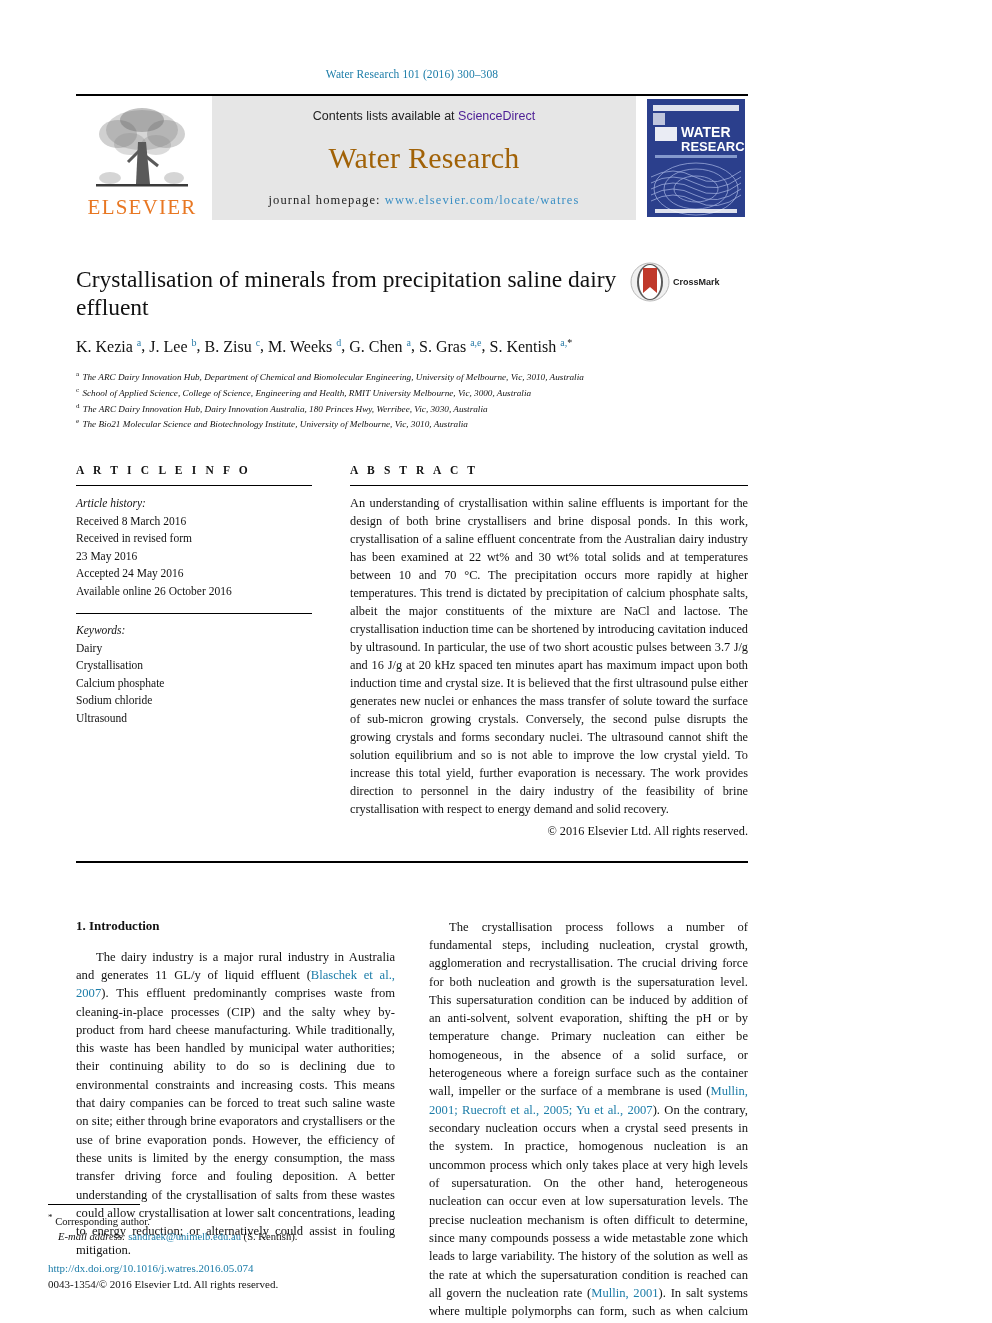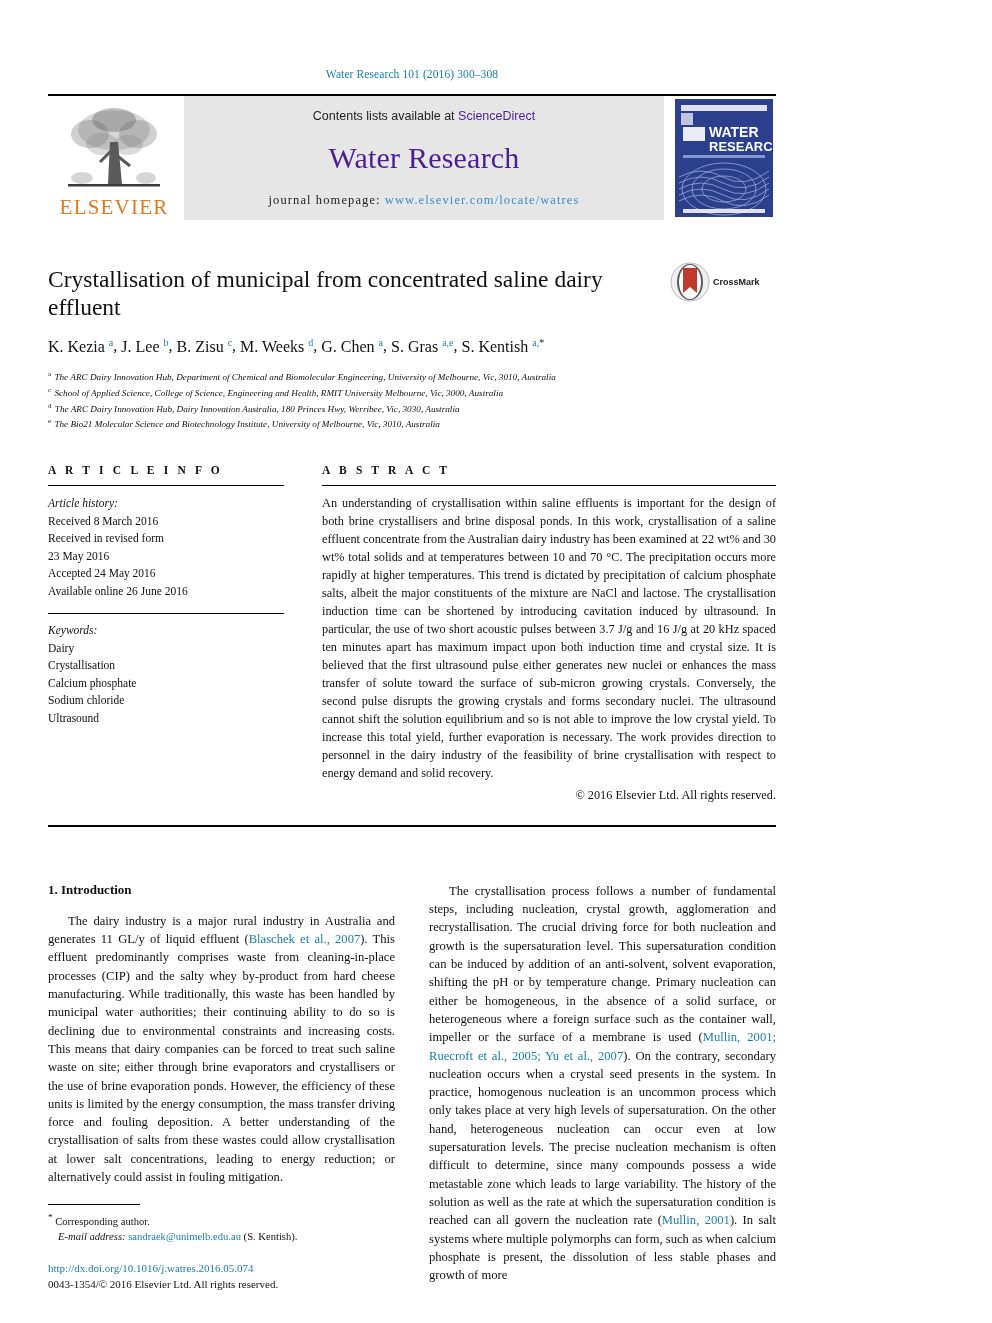--- a/index.html
+++ b/index.html
@@ -13,21 +13,21 @@
     position: relative;
     font-family: "Liberation Serif", serif;
     color: #000000;
     overflow: hidden;
   }
   .page {
     position: relative;
     width: 824px;
     height: 1323px;
     box-sizing: border-box;
-    padding: 0 48px;
+    padding: 0 76px;
   }
 
   
   .running-head {
     text-align: center;
     font-family: "Liberation Serif", serif;
     font-size: 11.5px;
     color: #1b7ca8;
     padding-top: 68px;
     letter-spacing: 0.1px;
@@ -79,21 +79,21 @@
     font-family: "Liberation Sans", sans-serif;
     font-size: 12.5px;
     color: #222;
   }
   .contents-line .sd {
     color: #4c1d95;
   }
   .journal-name {
     font-family: "Liberation Serif", serif;
     font-size: 30px;
-    color: #4c1d95;
+    color: #a16207;
     letter-spacing: 0.2px;
   }
   .homepage-line {
     font-family: Liberation Serif, serif;
     font-size: 12.5px;
     color: #222;
     letter-spacing: 1.1px;
   }
   .homepage-line .url {
     color: #3b8fc4;
@@ -121,21 +121,21 @@
     font-family: "Liberation Serif", serif;
     font-size: 23.5px;
     font-weight: 400;
     color: #111;
     margin: 0;
     padding-right: 130px;
     line-height: 1.18;
   }
   .crossmark {
     position: absolute;
-    right: 0;
+    right: 12px;
     top: -6px;
     width: 106px;
     height: 44px;
     display: flex;
     align-items: center;
   }
   .crossmark svg { display:block; }
   .crossmark-label {
     font-family: "Liberation Sans", sans-serif;
     font-size: 9px;
@@ -357,21 +357,21 @@
           <path d="M4 90 Q26 78 48 90 T94 84"></path>
           <path d="M4 96 Q26 84 48 96 T94 90"></path>
           <path d="M4 102 Q26 90 48 102 T94 96"></path>
         </g>
         <rect x="8" y="110" width="82" height="4" fill="#ffffff" opacity="0.85"></rect>
       </svg>
     </div>
   </div>
 
   <div class="title-block">
-    <h1 class="paper-title">Crystallisation of municipal from concentrated saline dairy effluent</h1>
+    <h1 class="paper-title">Crystallisation of minerals from precipitation saline dairy effluent</h1>
     <div class="crossmark">
       <svg width="40" height="40" viewBox="0 0 40 40">
         <circle cx="20" cy="20" r="19" fill="#f0f0f0" stroke="#b8b8b8" stroke-width="1"></circle>
         <ellipse cx="20" cy="20" rx="13" ry="18" fill="#5a5a5a"></ellipse>
         <ellipse cx="20" cy="20" rx="11" ry="17" fill="#ffffff"></ellipse>
         <path d="M13 6 L27 6 L27 31 L20 25 L13 31 Z" fill="#c0392b"></path>
       </svg>
       <span class="crossmark-label">CrossMark</span>
     </div>
   </div>
@@ -391,21 +391,21 @@
 
     <div class="col-info">
       <div class="sec-head">A R T I C L E  I N F O</div>
       <div class="rule-strong"></div>
       <div class="info-sub">Article history:</div>
       <div class="info-list">
         <div>Received 8 March 2016</div>
         <div>Received in revised form</div>
         <div>23 May 2016</div>
         <div>Accepted 24 May 2016</div>
-        <div>Available online 26 June 2016</div>
+        <div>Available online 26 October 2016</div>
       </div>
       <div class="rule-thin"></div>
       <div class="info-sub">Keywords:</div>
       <div class="info-list">
         <div>Dairy</div>
         <div>Crystallisation</div>
         <div>Calcium phosphate</div>
         <div>Sodium chloride</div>
         <div>Ultrasound</div>
       </div>

